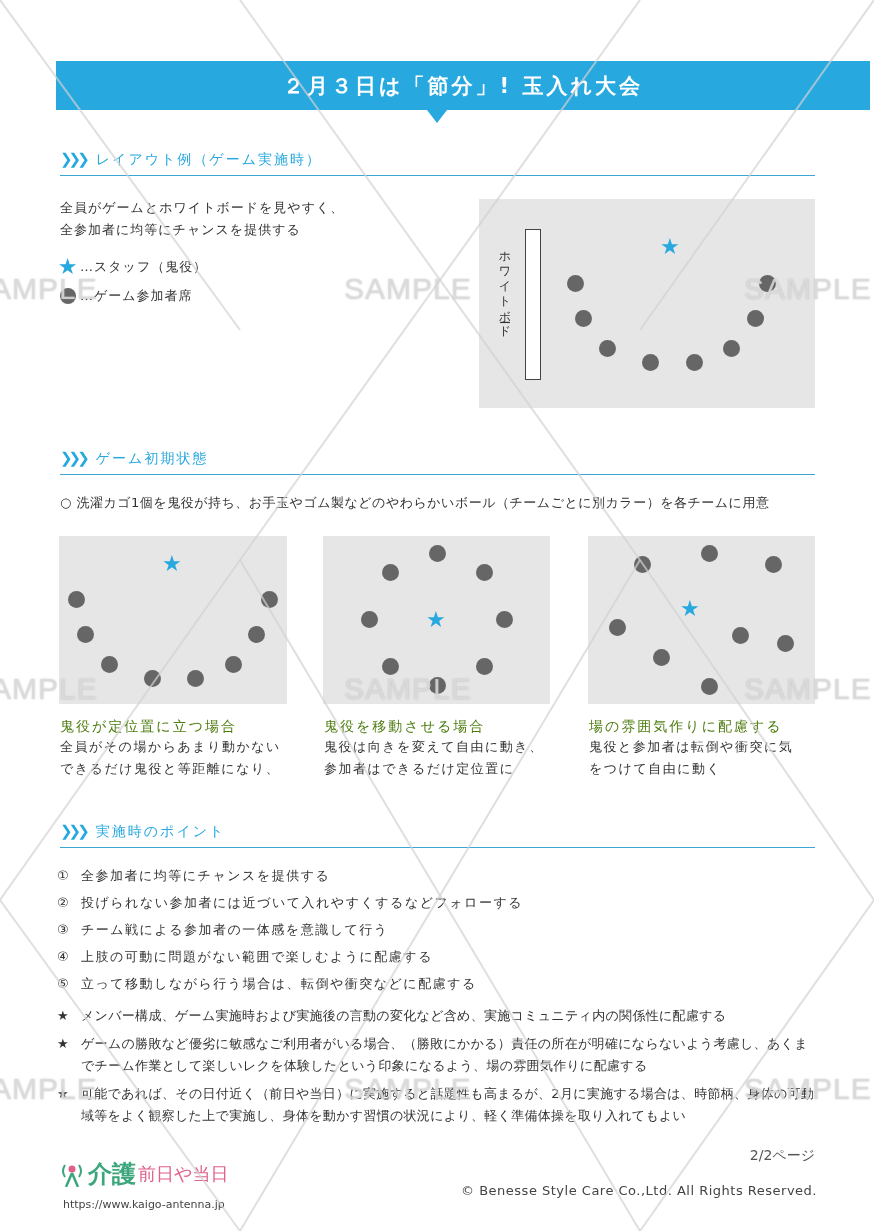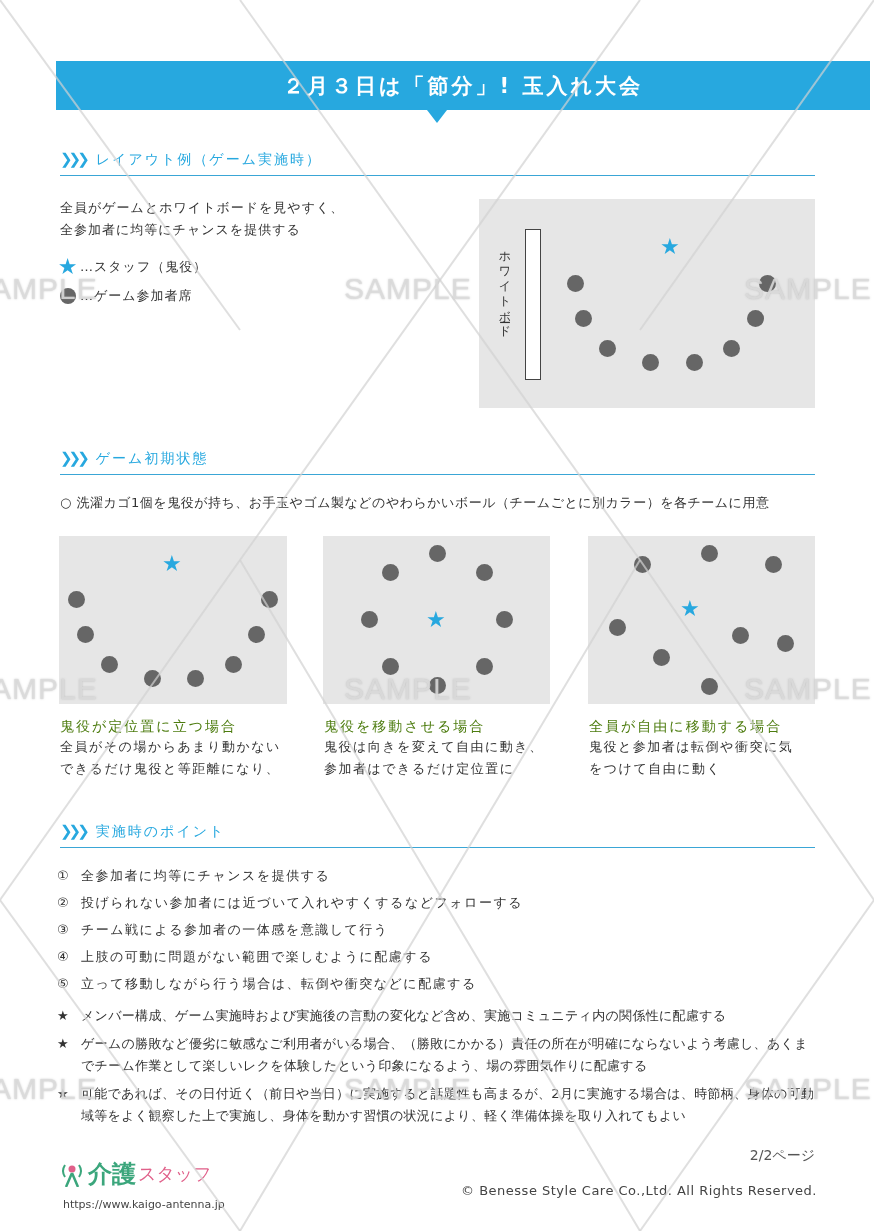--- a/index.html
+++ b/index.html
@@ -147,21 +147,21 @@
   <span class="dot" style="left:113px; top:9px;"></span>
   <span class="dot" style="left:177px; top:20px;"></span>
   <span class="star" style="left:92px; top:62px;">★</span>
   <span class="dot" style="left:21px; top:83px;"></span>
   <span class="dot" style="left:144px; top:91px;"></span>
   <span class="dot" style="left:189px; top:99px;"></span>
   <span class="dot" style="left:65px; top:113px;"></span>
   <span class="dot" style="left:113px; top:142px;"></span>
 </div>
 <div class="panel-caption" style="left:589px; top:716px;">
-  <div class="cap-title">全員が自由に移動する場合</div>
+  <div class="cap-title">場の雰囲気作りに配慮する</div>
   <div class="cap-text">鬼役と参加者は転倒や衝突に気</div>
   <div class="cap-text">をつけて自由に動く</div>
 </div>
 
 <div class="section-head" style="top:822px;">
   <span class="chev">❯❯❯</span>
   <span class="section-title">実施時のポイント</span>
 </div>
 <ul class="points">
   <li>
@@ -203,21 +203,21 @@
 
 <div class="page-num">2/2ページ</div>
 <div class="logo">
   <svg class="antenna-icon" viewBox="0 0 24 26">
     <path d="M5 4 Q1 10 5 16" stroke="#3ba67c" stroke-width="2" fill="none"></path>
     <path d="M19 4 Q23 10 19 16" stroke="#3ba67c" stroke-width="2" fill="none"></path>
     <circle cx="12" cy="8" r="3.5" fill="#e0608a"></circle>
     <path d="M12 12 L6 26 M12 12 L18 26" stroke="#3ba67c" stroke-width="2.5" fill="none"></path>
   </svg>
   <span class="logo-kaigo">介護</span>
-  <span class="logo-antenna">スタッフ</span>
+  <span class="logo-antenna">前日や当日</span>
 </div>
 <div class="logo-url">https://www.kaigo-antenna.jp</div>
 <div class="copyright">© Benesse Style Care Co.,Ltd. All Rights Reserved.</div>
 
 <div class="watermark">
   <svg width="874" height="1231" style="position:absolute;left:0;top:0;">
     <g stroke="rgba(210,210,210,0.7)" stroke-width="2" fill="none">
       <line x1="240" y1="0" x2="640" y2="560"></line>
       <line x1="640" y1="0" x2="240" y2="560"></line>
       <line x1="0" y1="0" x2="240" y2="330"></line>

